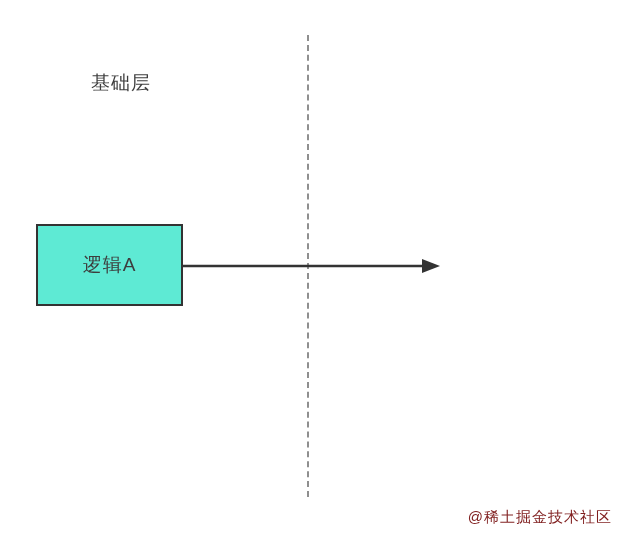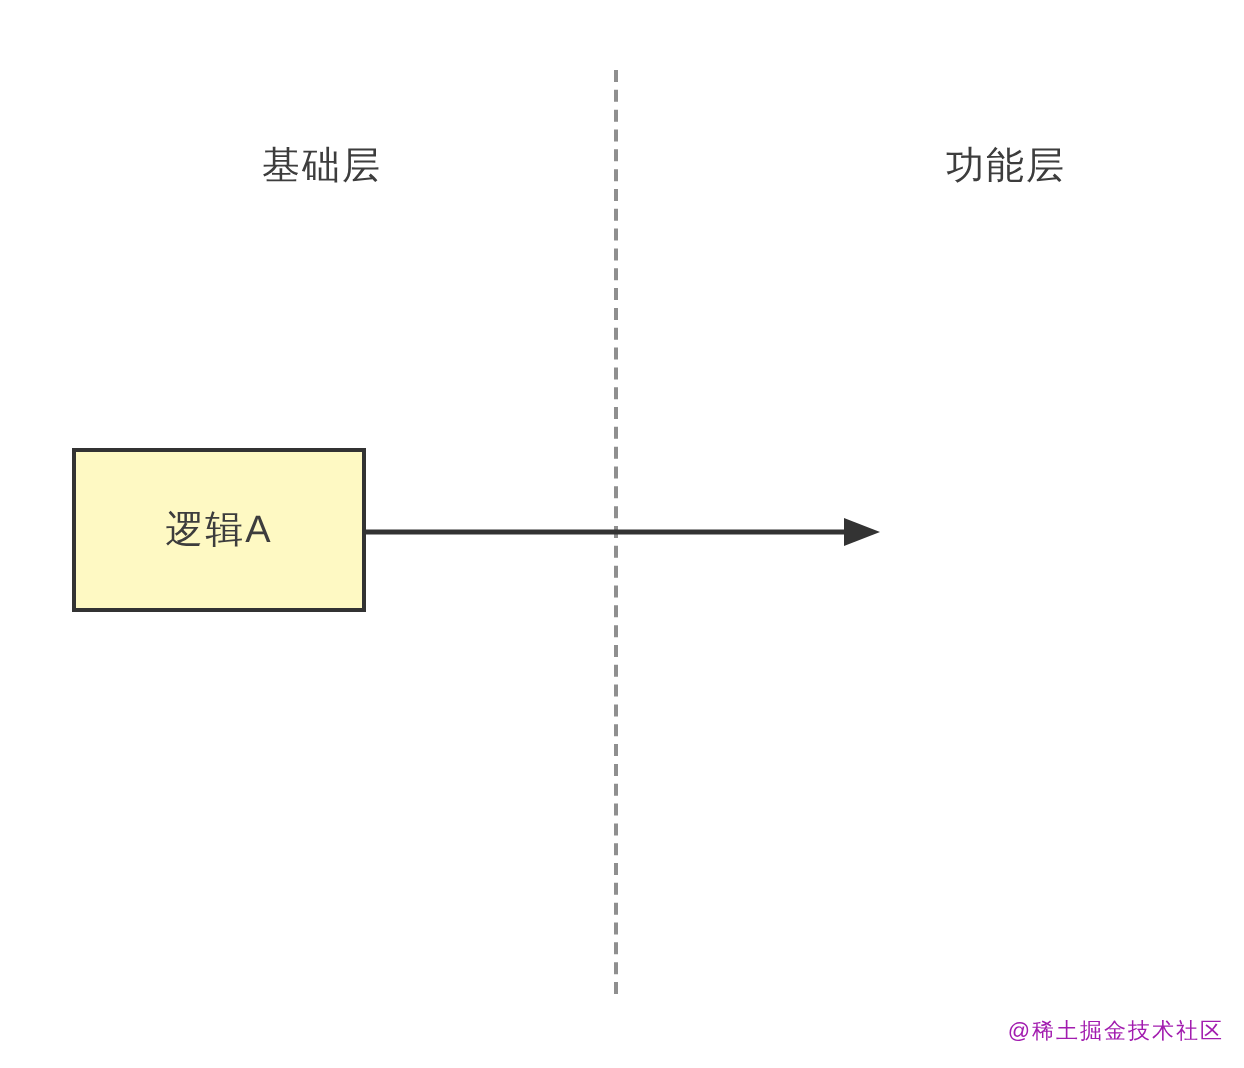--- a/index.html
+++ b/index.html
@@ -17,35 +17,35 @@
   }
   .layer-label {
     position: absolute;
     top: 70px;
     width: 140px;
     text-align: center;
     font-size: 19px;
     color: #3d3d3d;
     letter-spacing: 1px;
   }
-  .layer-label.left  { left: 51px; text-align: right; }
+  .layer-label.left  { left: 51px; }
   .layer-label.right { left: 433px; }
   .divider {
     position: absolute;
     left: 307px;
     top: 35px;
     height: 462px;
     width: 0;
     border-left: 2px dashed #8f8f8f;
   }
   .node {
     position: absolute;
     box-sizing: border-box;
     border: 2px solid #333333;
-    background: #fef9c3;
+    background: #5eead4;
     display: flex;
     align-items: center;
     justify-content: center;
     font-size: 19px;
     color: #3d3d3d;
     letter-spacing: 1px;
   }
   .node.rect {
     left: 36px;
     top: 224px;
@@ -63,33 +63,32 @@
     position: absolute;
     left: 182px;
     top: 256px;
     width: 258px;
     height: 20px;
   }
   .watermark {
     position: absolute;
     right: 10px;
     top: 508px;
-    font-size: 11px;
-    color: #a21caf;
+    font-size: 15px;
+    color: #7f1d1d;
     letter-spacing: 1px;
   }
 </style>
 </head>
 <body>
 
 <div class="canvas">
 
   <div class="layer-label left">基础层</div>
 
-  <div class="layer-label right">功能层</div>
 
   <div class="divider"></div>
 
   <div class="node rect">
     <span>逻辑A</span>
   </div>
 
   <svg class="edge" width="258" height="20" viewBox="0 0 258 20">
     <line x1="0" y1="10" x2="242" y2="10" stroke="#333333" stroke-width="2.5"></line>
     <polygon points="240,3 258,10 240,17" fill="#333333"></polygon>

